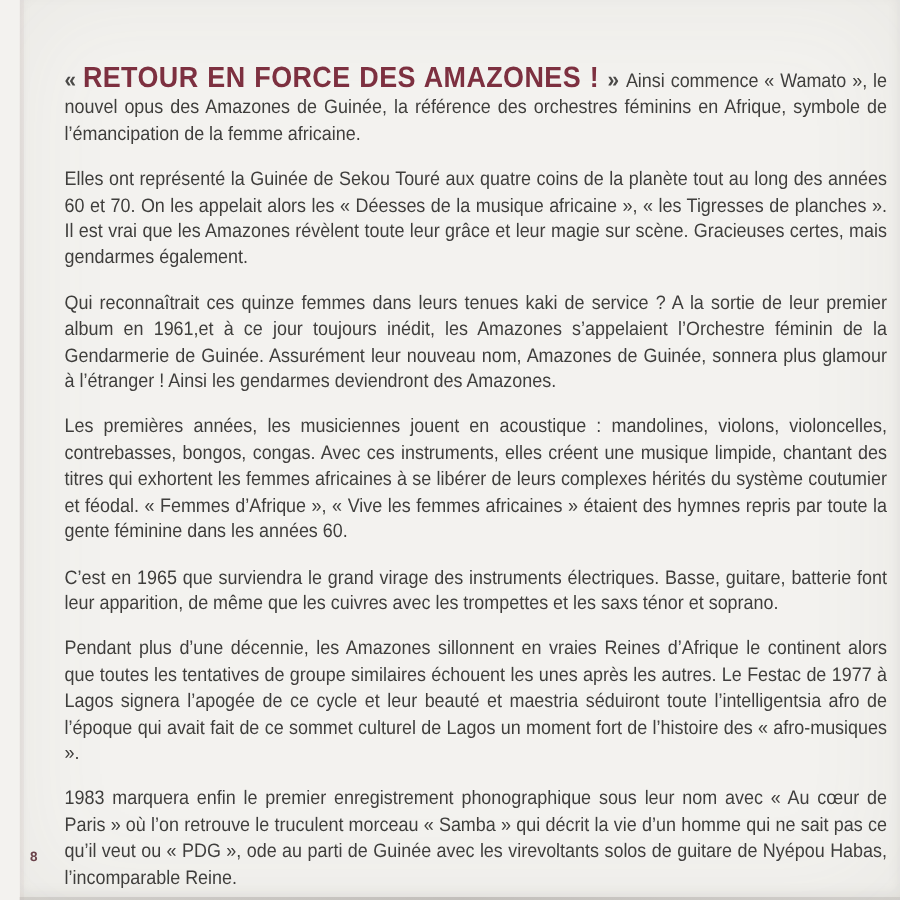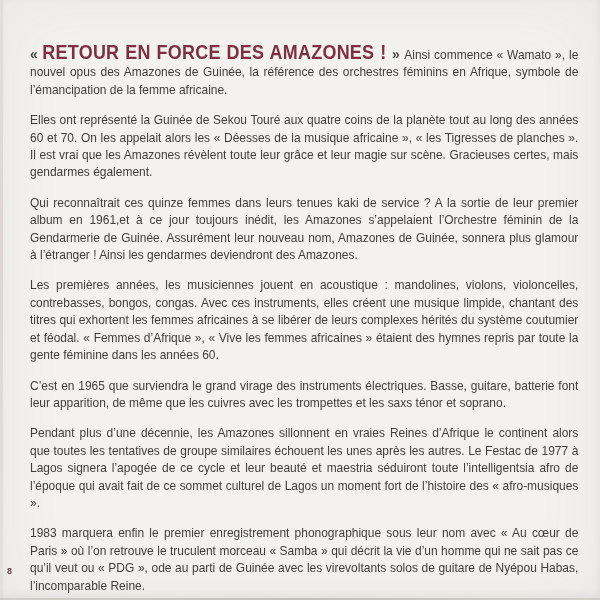--- a/index.html
+++ b/index.html
@@ -12,20 +12,21 @@
     position: relative;
     overflow: hidden;
     background: #f3f2ef;
     font-family: "Liberation Sans", sans-serif;
   }
   .page {
     position: absolute;
     inset: 0;
     box-shadow: inset 0 0 70px rgba(120,115,105,0.07),
                 inset 0 -4px 8px rgba(140,135,125,0.14);
+    margin-left: 13px;
   }
   .left-edge {
     position: absolute;
     left: 0; top: 0; bottom: 0;
     width: 3px;
     background: linear-gradient(to bottom,
       rgba(190,160,160,0.10),
       rgba(170,150,150,0.20) 40%,
       rgba(190,160,160,0.08));
   }

